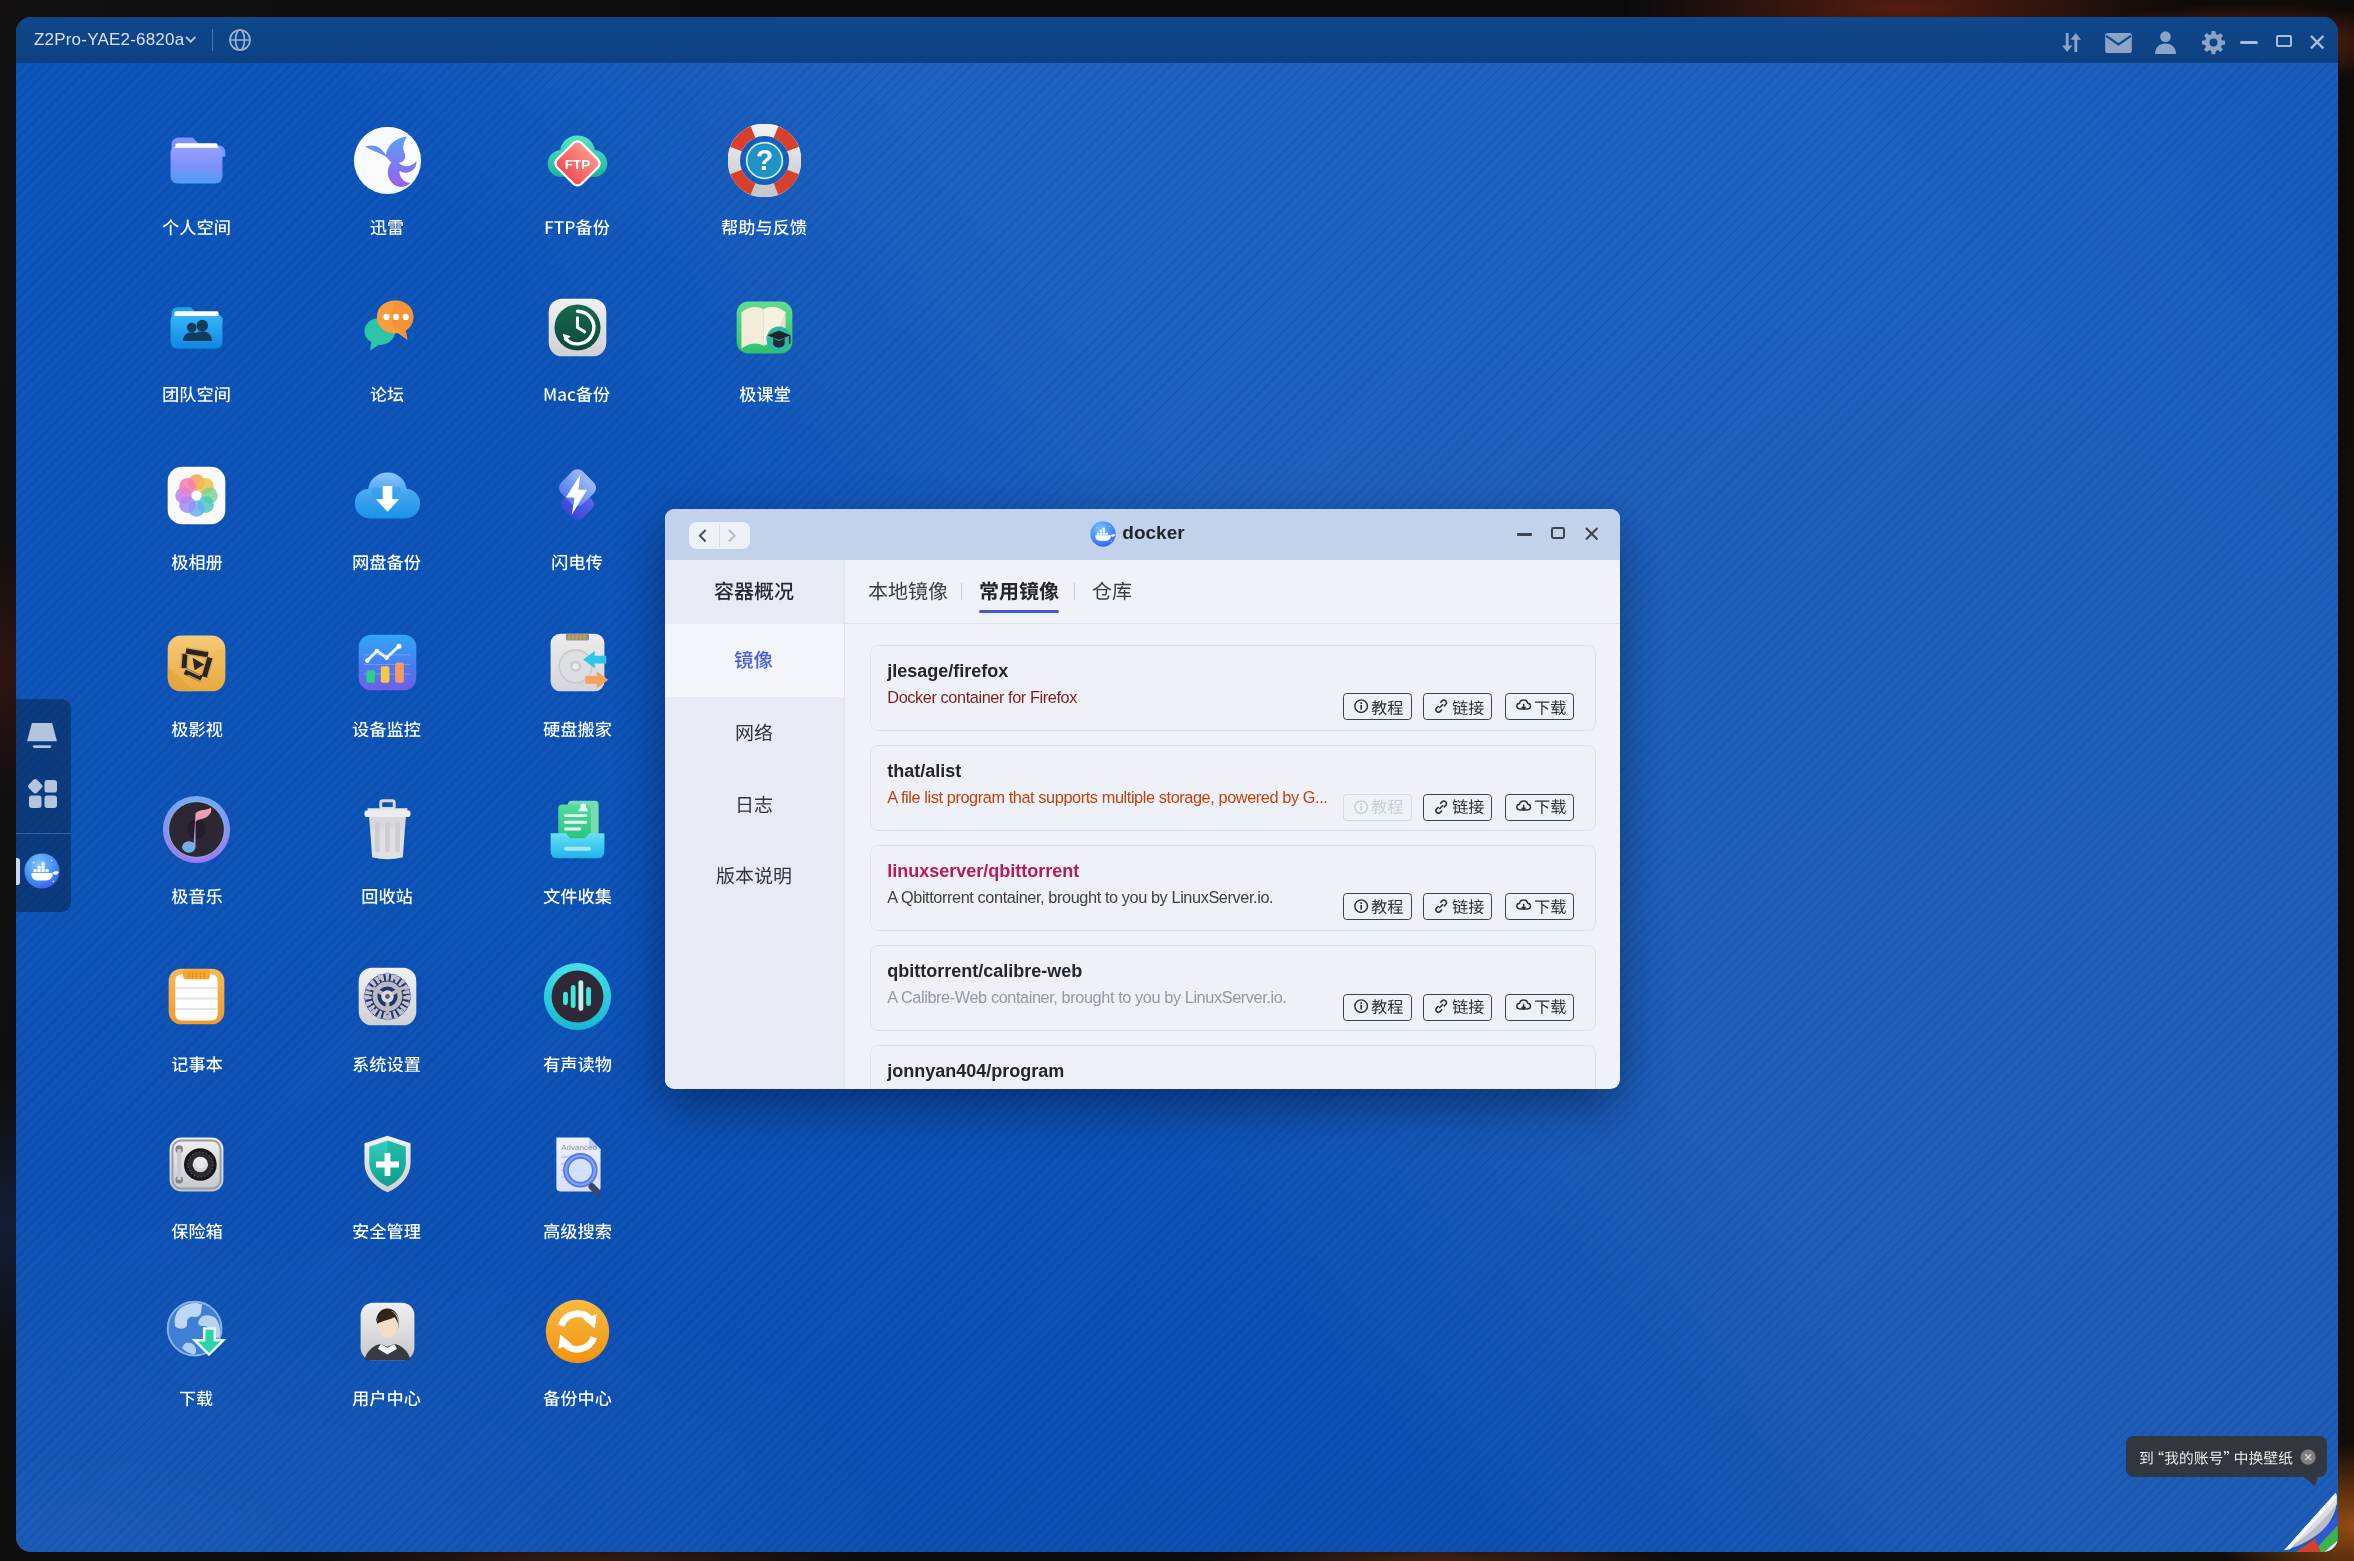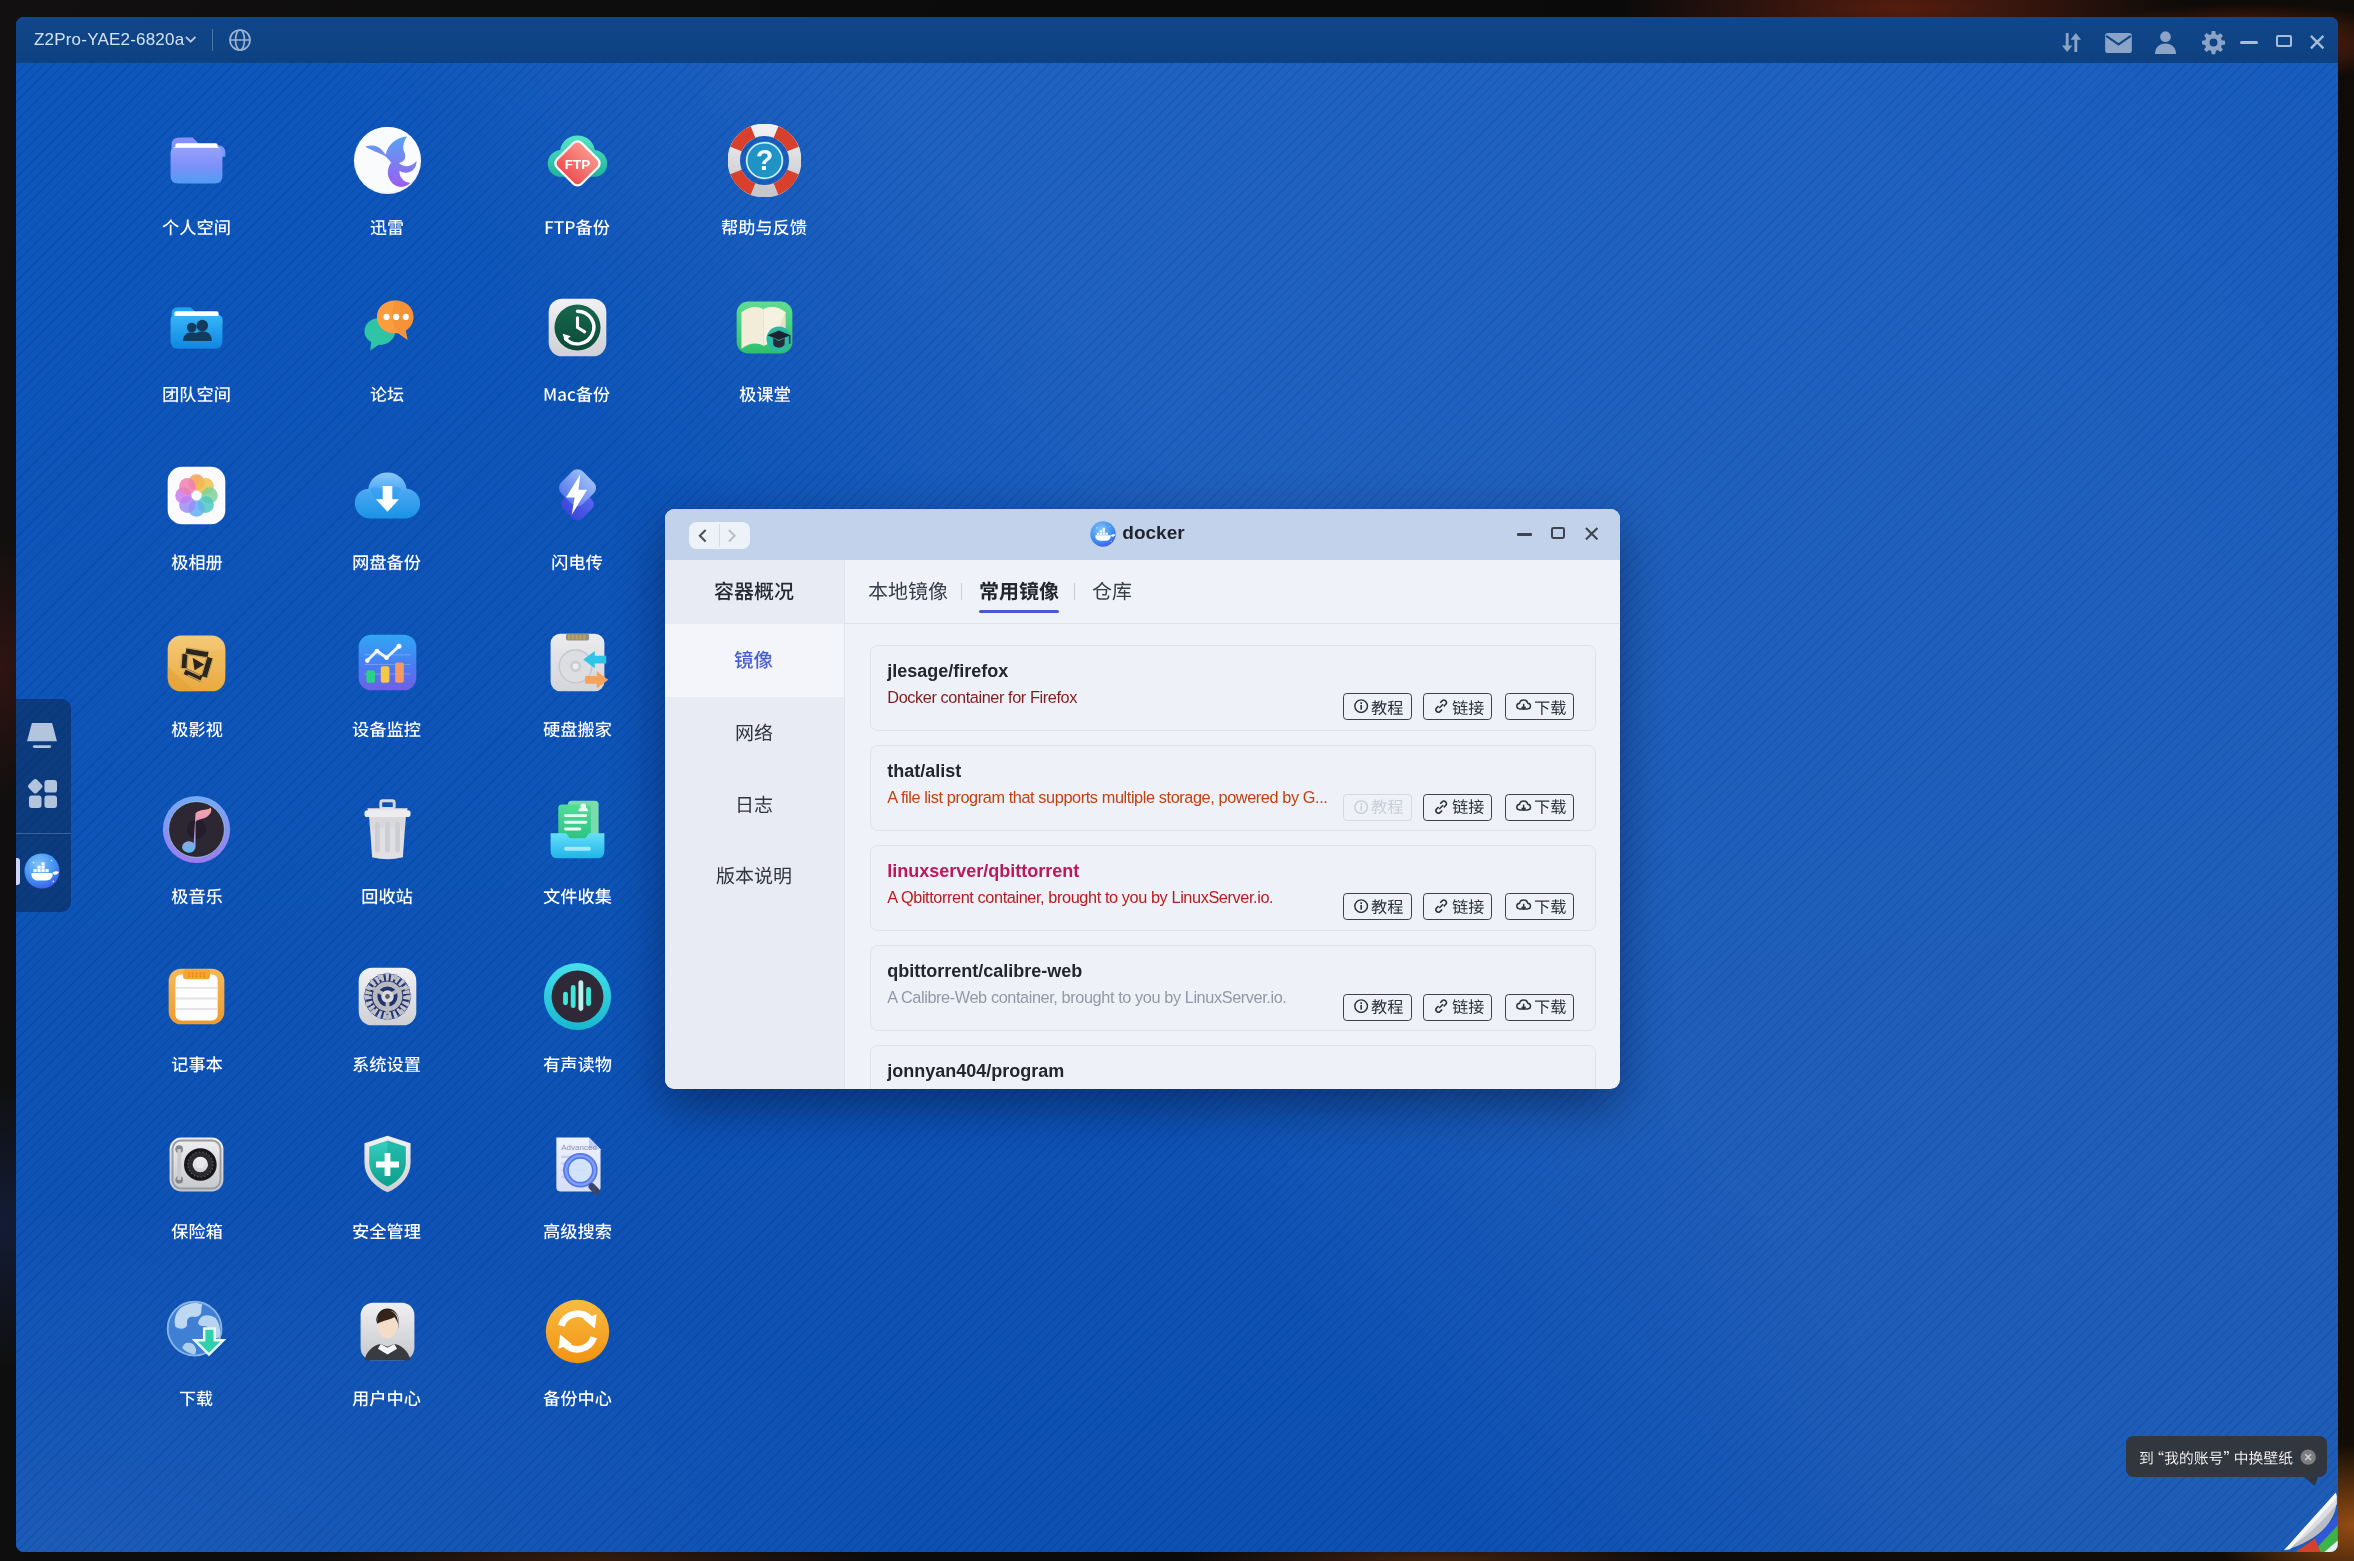--- a/index.html
+++ b/index.html
@@ -6,21 +6,21 @@
 .abs{position:absolute}
 #bgphoto{position:absolute;inset:0;background:
  radial-gradient(ellipse 249px 57px at 2246px 43px, rgba(200,62,22,.55), transparent 70%),
  radial-gradient(ellipse 401px 86px at 1902px 7.6px, rgba(160,48,20,.5), transparent 70%),
  radial-gradient(ellipse 201px 115px at 2354px 1525px, rgba(235,118,28,.6), transparent 70%),
  radial-gradient(ellipse 363px 43px at 1434px 1562px, rgba(185,82,25,.33), transparent 70%),
  radial-gradient(ellipse 411px 48px at 593px 1562px, rgba(165,72,22,.28), transparent 70%),
  radial-gradient(ellipse 115px 191px at 0px 669px, rgba(110,30,22,.33), transparent 70%),
  radial-gradient(ellipse 287px 210px at 3.8px 1224px, rgba(22,40,85,.55), transparent 70%),
  linear-gradient(105deg,#121010 0%,#0b0b0b 35%,#0a0a0b 65%,#120d06 100%)}
-#desk{position:absolute;left:16.3px;top:17px;width:2322px;height:1535px;border-radius:8px;overflow:hidden;
+#desk{position:absolute;left:16.3px;top:17px;width:2322px;height:1535px;border-radius:15px;overflow:hidden;
  background:#0d53b3}
 #wall{position:absolute;left:0;top:46px;right:0;bottom:0;background:
  linear-gradient(52deg, rgba(255,255,255,0) 42%, rgba(255,255,255,.07) 58%, rgba(255,255,255,.07) 84%, rgba(255,255,255,.04) 100%),
  radial-gradient(ellipse 1434px 574px at 2% 100%, rgba(255,255,255,.06), transparent 60%),
  linear-gradient(175deg,#0a53ba 0%,#0a51b6 45%,#094db0 100%)}
 #wall:after{content:"";position:absolute;inset:0;background:repeating-linear-gradient(135deg, rgba(3,28,75,.055) 0 1.7px, rgba(255,255,255,.018) 1.7px 6.7px)}
 #topbar{position:absolute;left:0;top:0;width:100%;height:46px;background:linear-gradient(#10478a,#0d4181)}
 .dockpane{position:absolute;left:0;top:682px;width:55px;height:213px;background:rgba(10,34,70,.50);border-radius:0 9.6px 9.6px 0}
 #dockind{position:absolute;left:0;top:841px;width:3.8px;height:27px;border-radius:0 2.9px 2.9px 0;background:#cfd6fa}
 #dwin{position:absolute;left:649px;top:492px;width:955px;height:580px;border-radius:9.6px;overflow:hidden;
@@ -1033,21 +1033,21 @@
           <path d="M8 5v5M6 8.2L8 10.4l2-2.2" fill="none" stroke="#2c313b" stroke-width="1.5"></path>
         </svg>
         <svg style="position:absolute;left:869px;top:288px" width="32.5" height="21" viewBox="0 0 2000 1300">
           <g fill="#2c313b" transform="translate(0,980) scale(1,-1)">
             <use href="#g103"></use>
             <use href="#g104" x="1000"></use>
           </g>
         </svg>
         <div class="card" style="top:336px"></div>
         <span style="position:absolute;left:222px;top:352px;font:700 18px 'Liberation Sans',sans-serif;color:#be185d;white-space:nowrap">linuxserver/qbittorrent</span>
-        <span style="position:absolute;left:222px;top:379px;font:400 16.3px 'Liberation Sans',sans-serif;color:#b91c1c;letter-spacing:-0.4px;white-space:nowrap">A Qbittorrent container, brought to you by LinuxServer.io.</span>
+        <span style="position:absolute;left:222px;top:379px;font:400 16.3px 'Liberation Sans',sans-serif;color:#404040;letter-spacing:-0.4px;white-space:nowrap">A Qbittorrent container, brought to you by LinuxServer.io.</span>
         <div class="btn" style="left:678px;top:384px"></div>
         <svg class="abs" style="left:689px;top:390px" width="14.3" height="14.3" viewBox="0 0 15 15">
           <circle cx="7.5" cy="7.5" r="6.6" fill="none" stroke="#2c313b" stroke-width="1.5"></circle>
           <rect x="6.7" y="6.2" width="1.7" height="5" fill="#2c313b"></rect>
           <rect x="6.7" y="3.4" width="1.7" height="1.8" fill="#2c313b"></rect>
         </svg>
         <svg style="position:absolute;left:706px;top:388px" width="32.5" height="21" viewBox="0 0 2000 1300">
           <g fill="#2c313b" transform="translate(0,980) scale(1,-1)">
             <use href="#g99"></use>
             <use href="#g100" x="1000"></use>

